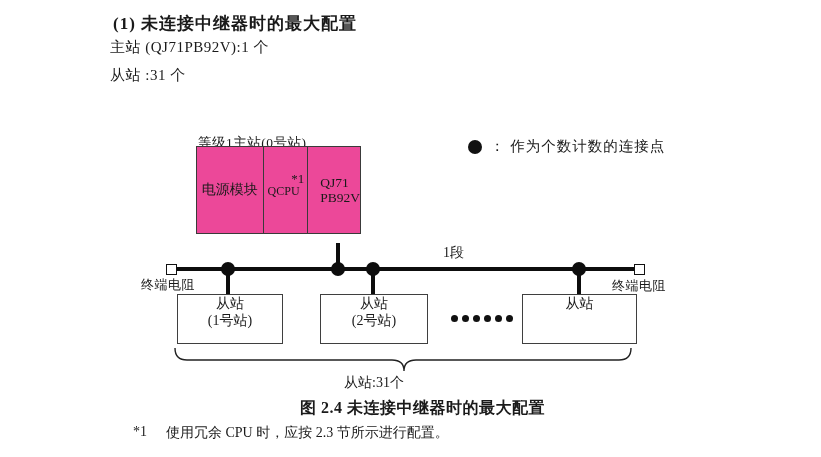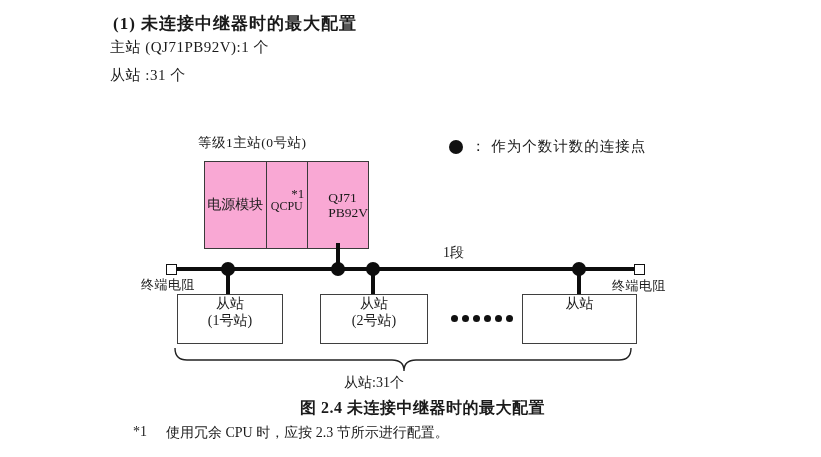--- a/index.html
+++ b/index.html
@@ -9,32 +9,32 @@
     color:#1a1a1a;
   }
   .abs{position:absolute;white-space:nowrap;}
   
   .heading{left:85px;top:12px;font-size:17px;font-weight:bold;letter-spacing:1px;margin-left:28px;}
   .spec-line-1{left:110px;top:38px;font-size:15px;letter-spacing:.5px;}
   .spec-line-2{left:110px;top:66px;font-size:15px;letter-spacing:.5px;}
   
   .master-label{left:198px;top:134px;font-size:13.5px;letter-spacing:.5px;}
   .master-box{
-    left:196px;top:161px;width:165px;height:88px;box-sizing:border-box;
-    border:1.4px solid #3a3a3a;display:flex;background:#f9a8d4;margin-left:8px;
+    left:196px;top:146px;width:165px;height:88px;box-sizing:border-box;
+    border:1.4px solid #3a3a3a;display:flex;background:#ec4899;
   }
   .mcell{box-sizing:border-box;height:100%;position:relative;font-size:13.5px;}
   .mcell+.mcell{border-left:1.2px solid #3a3a3a;}
   .cell-power{width:69px;display:flex;align-items:center;justify-content:center;font-size:14px;}
   .cell-cpu{width:47px;}
   .cpu-ref{position:absolute;top:24px;right:3px;font-size:13px;}
   .cpu-text{position:absolute;left:4px;top:37px;font-size:12px;}
-  .cell-pb{flex:1;padding:28px 0 0 20px;line-height:15px;font-size:13.5px;}
+  .cell-pb{flex:1;padding:28px 0 0 12px;line-height:15px;font-size:13.5px;}
   
-  .legend{left:449px;top:137px;display:flex;align-items:center;}
+  .legend{left:468px;top:137px;display:flex;align-items:center;}
   .legend-dot{width:14px;height:14px;border-radius:50%;background:#111;margin-right:8px;}
   .legend-text{font-size:14.5px;letter-spacing:1px;}
   
   .bus-line{left:172px;top:267px;width:468px;height:4px;background:#0d0d0d;}
   .term-sq{width:11px;height:11px;box-sizing:border-box;border:1.6px solid #111;background:#fff;z-index:3;}
   .term-sq.left{left:166px;top:264px;}
   .term-sq.right{left:634px;top:264px;}
   .term-label{font-size:13px;letter-spacing:.5px;}
   .term-label.left{left:141px;top:276px;}
   .term-label.right{left:612px;top:277px;}

